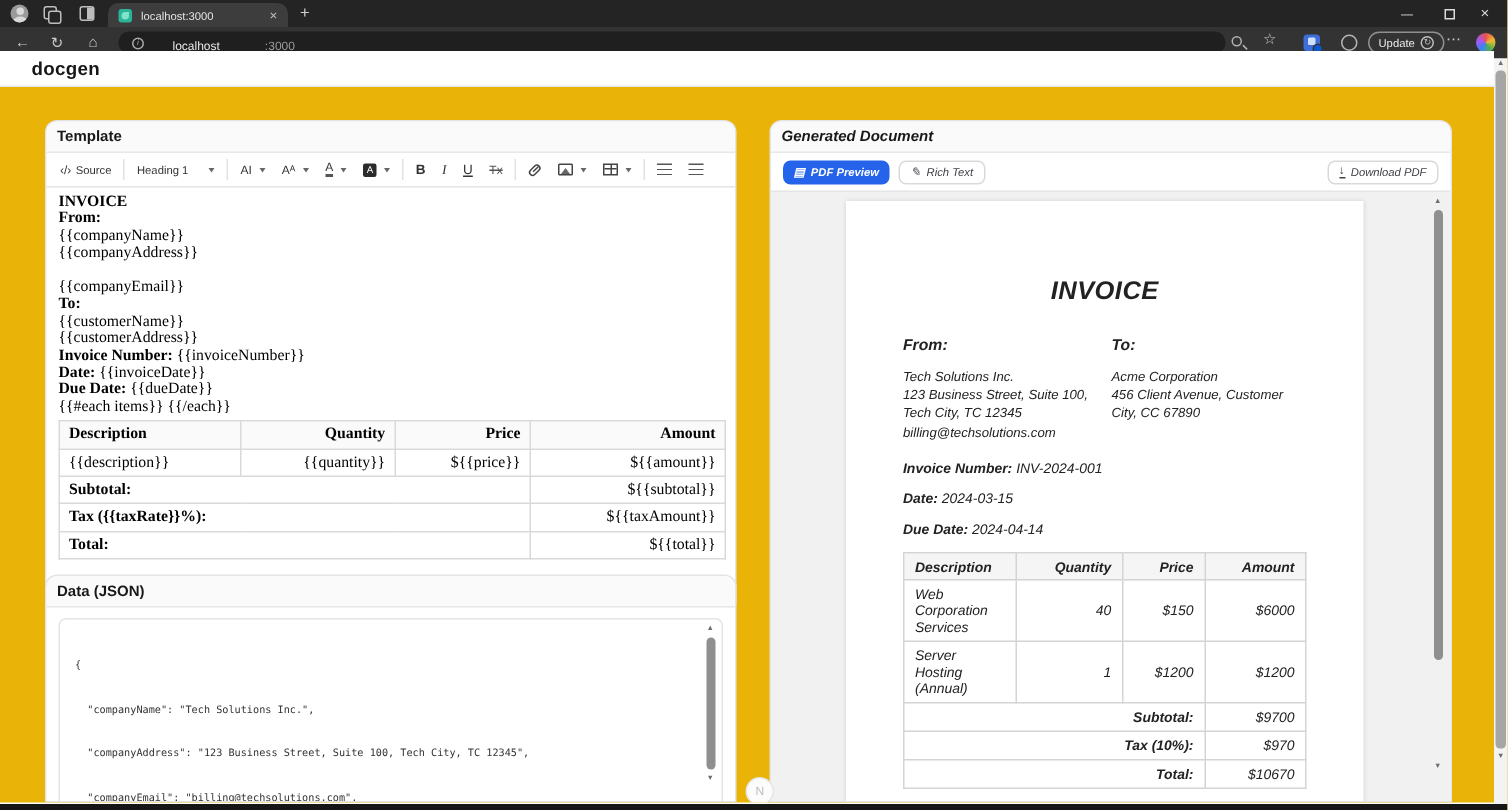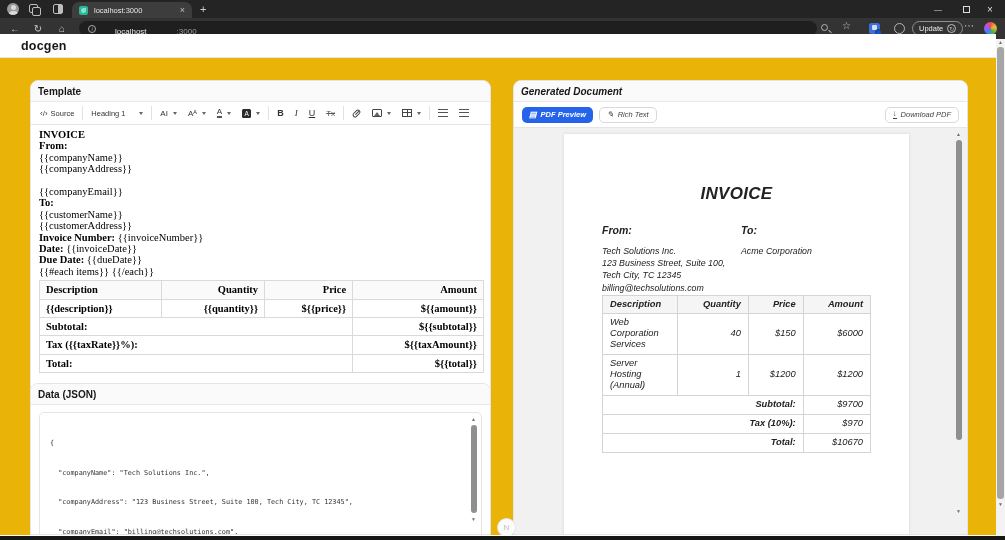--- a/index.html
+++ b/index.html
@@ -71,21 +71,21 @@
   .link-ic { width:9px; height:5px; border:1px solid #444; border-radius:3px; position:relative; transform:rotate(-45deg); }
   .link-ic::after { content:""; position:absolute; left:2px; top:1px; width:5px; height:1px; background:#444; }
   .img-ic { width:10px; height:8px; border:1px solid #444; border-radius:1px; position:relative; }
   .img-ic::after { content:""; position:absolute; left:1px; bottom:0; border-left:3px solid transparent; border-right:3px solid transparent; border-bottom:4px solid #666; }
   .tbl-ic { width:10px; height:8px; border:1px solid #444; background:linear-gradient(#444,#444) 50% 0/1px 100% no-repeat, linear-gradient(#444,#444) 0 45%/100% 1px no-repeat; }
   .list-ic { width:10px; height:8px; background:repeating-linear-gradient(#555 0 1px, transparent 1px 3.4px); }
   .editor { padding:4px 8px 0; font-family:"Liberation Serif",serif; font-size:10.5px; line-height:11.4px; color:#000; }
   .editor .b { font-weight:bold; }
   .blank { height:11.4px; }
   .tpl-table { border-collapse:collapse; width:445px; margin-top:3px; font-size:10.5px; }
-  .tpl-table th, .tpl-table td { border:1px solid #d9d9d9; padding:3px 6px; height:18px;font-weight:bold; }
+  .tpl-table th, .tpl-table td { border:1px solid #d9d9d9; padding:3px 6px; height:18px; }
   .tpl-table th { font-weight:bold; text-align:right; background:#fafafa; }
   .tpl-table th:first-child { text-align:left; }
   .tpl-table td { text-align:right; }
   .tpl-table td:first-child { text-align:left; }
   .tpl-table .rlab { font-weight:bold; }
 
   
   .data-card { left:30px; top:349px; width:461px; height:152px; border-radius:8px 8px 0 0; }
   .json-area { position:absolute; left:8px; top:28px; right:8px; bottom:-6px; border:1px solid #e5e5e5; border-radius:5px; padding:6px 10px; font-family:"DejaVu Sans Mono",monospace; font-size:6.8px; line-height:9.9px; color:#333; white-space:pre; overflow:hidden; }
   .vscroll { position:absolute; width:9px; display:flex; flex-direction:column; align-items:center; }
@@ -328,21 +328,27 @@
         <div class="cols">
           <div class="col1">
             <div class="col-label">From:</div>
             <div class="addr-line">Tech Solutions Inc.</div>
             <div class="addr-line">123 Business Street, Suite 100, Tech City, TC 12345</div>
             <div class="addr-line">billing@techsolutions.com</div>
           </div>
           <div class="col2">
             <div class="col-label">To:</div>
             <div class="addr-line">Acme Corporation</div>
+            <div class="addr-line">456 Client Avenue, Customer City, CC 67890</div>
           </div>
+        </div>
+        <div class="meta">
+          <div class="meta-line"><span class="b">Invoice Number:</span><span> INV-2024-001</span></div>
+          <div class="meta-line"><span class="b">Date:</span><span> 2024-03-15</span></div>
+          <div class="meta-line"><span class="b">Due Date:</span><span> 2024-04-14</span></div>
         </div>
         <table class="inv-table">
           <tbody>
               <tr>
             <th>Description</th>
             <th>Quantity</th>
             <th>Price</th>
             <th>Amount</th>
           </tr>
           <tr>

